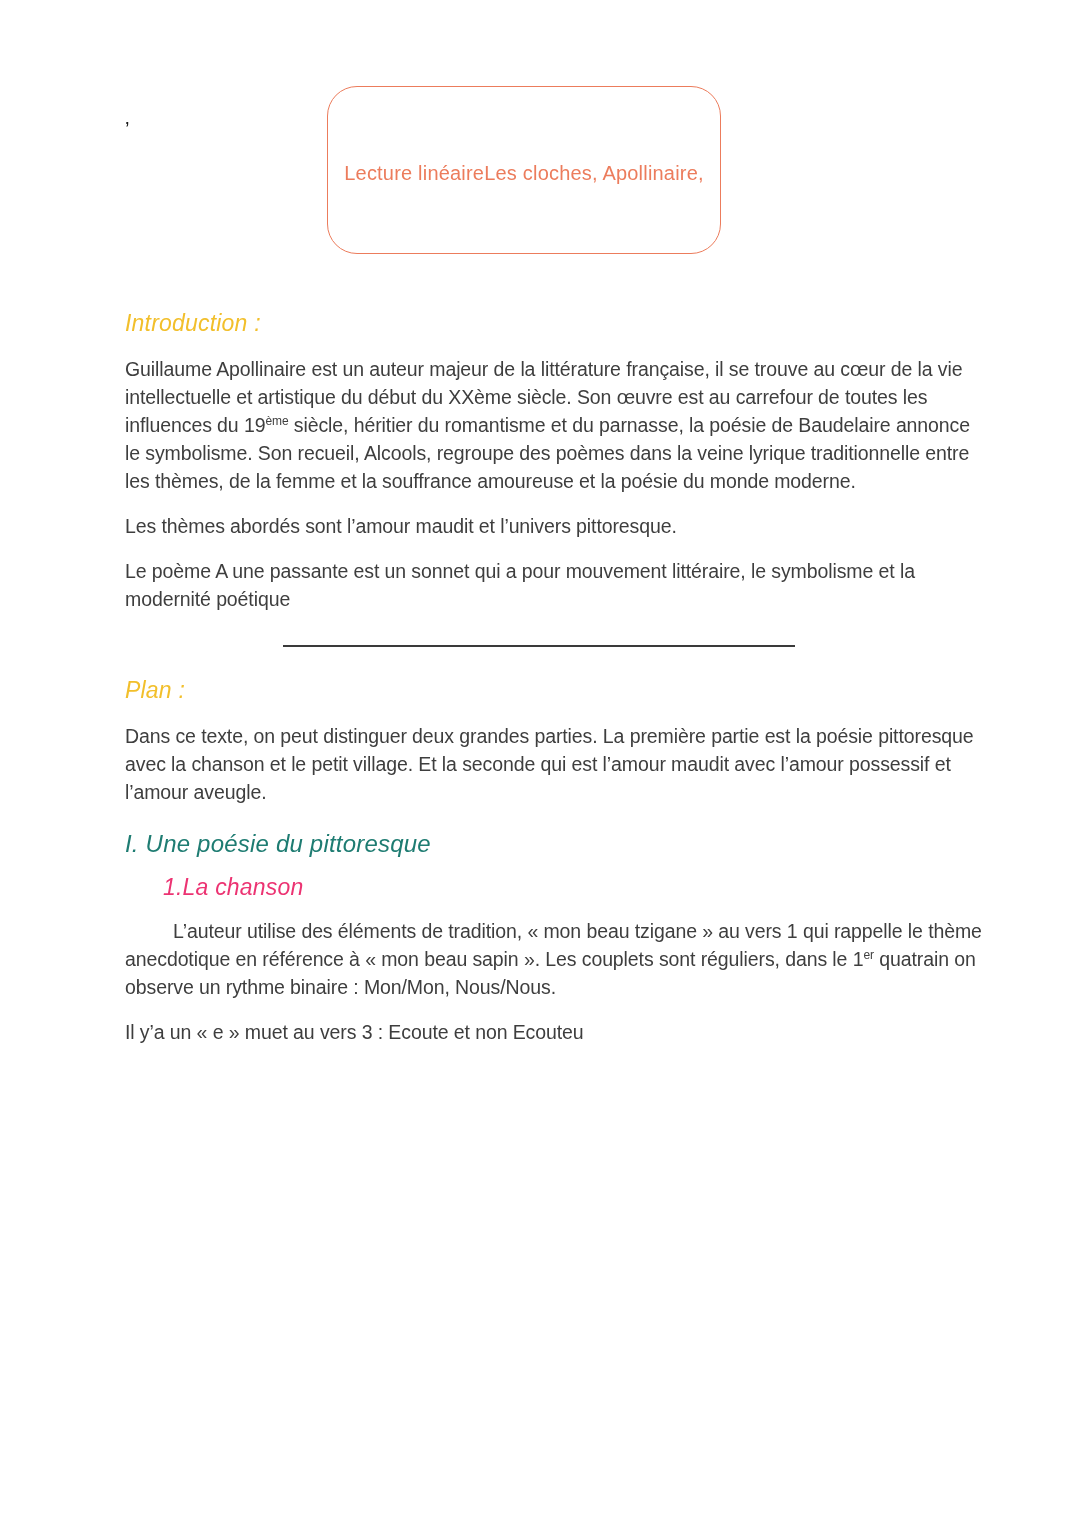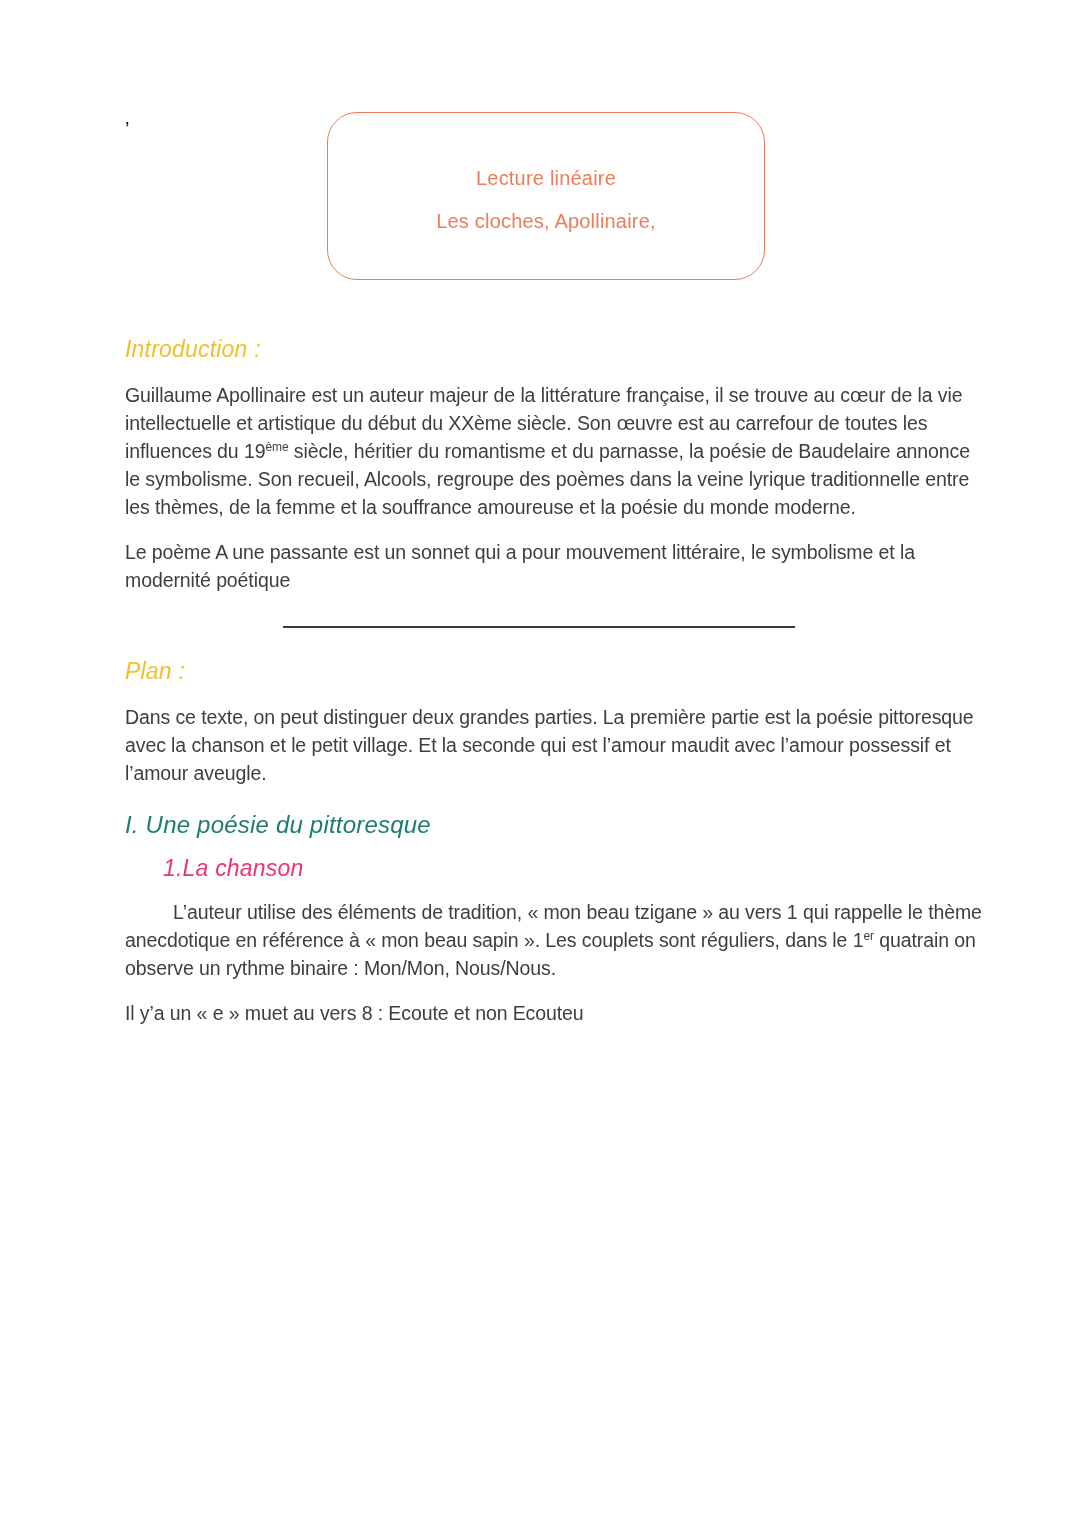--- a/index.html
+++ b/index.html
@@ -24,27 +24,27 @@
     overflow: hidden;
   }
   .stray-mark {
     position: absolute;
     left: 125px;
     top: 118px;
     font-size: 20px;
     color: #1a1a1a;
   }
   .title-box {
-    margin: 112px 0 0 202px;
-    width: 438px;
+    margin: 86px 0 0 202px;
+    width: 394px;
     height: 168px;
     border: 1.5px solid var(--accent-orange);
     border-radius: 30px;
     display: flex;
-    flex-direction: column;
+    flex-direction: row;
     align-items: center;
     justify-content: center;
     padding-top: 6px;
   }
   .title-line {
     color: var(--accent-orange);
     font-size: 20px;
     line-height: 22px;
     margin: 10.5px 0;
     letter-spacing: 0.2px;
@@ -94,31 +94,32 @@
     <p class="title-line">Lecture linéaire</p>
     <p class="title-line">Les cloches, Apollinaire,</p>
   </div>
 
   <h2 class="h-section h-yellow h-intro">Introduction :</h2>
 
 
   <p class="body-p"><span>Guillaume Apollinaire est un auteur majeur de la littérature française, il se trouve au cœur de la vie intellectuelle et artistique du début du XXème siècle.  Son œuvre est au carrefour de toutes les influences du 19</span><sup>ème</sup><span> siècle, héritier du romantisme et du parnasse, la poésie de Baudelaire annonce le symbolisme. Son recueil, Alcools, regroupe des poèmes dans la veine lyrique traditionnelle entre les thèmes, de la femme et la souffrance amoureuse et la poésie du monde moderne.</span></p>
 
 
+  <p class="body-p">Les thèmes abordés sont l’amour maudit et l’univers pittoresque.</p>
 
   <p class="body-p">Le poème A une passante est un sonnet qui a pour mouvement littéraire, le symbolisme et la modernité poétique</p>
 
   <hr class="divider">
 
   <h2 class="h-section h-yellow h-plan">Plan :</h2>
 
   <p class="body-p">Dans ce texte, on peut distinguer deux grandes parties. La première partie est la poésie pittoresque avec la chanson et le petit village. Et la seconde qui est l’amour maudit avec l’amour possessif et l’amour aveugle.</p>
 
   <h2 class="h-section h-teal h-part">I. Une poésie du pittoresque</h2>
 
   <h3 class="h-section h-pink h-sub">1.La chanson</h3>
 
   <p class="body-p indent-first"><span>L’auteur utilise des éléments de tradition, « mon beau tzigane » au vers 1 qui rappelle le thème anecdotique en référence à « mon beau sapin ». Les couplets sont réguliers, dans le 1</span><sup>er</sup><span> quatrain on observe un rythme binaire : Mon/Mon, Nous/Nous.</span></p>
 
 
-  <p class="body-p">Il y’a un « e » muet au vers 8 : Ecoute et non Ecouteu</p>
+  <p class="body-p">Il y’a un « e » muet au vers 3 : Ecoute et non Ecouteu</p>
 
 </div>
 
 </body></html>

